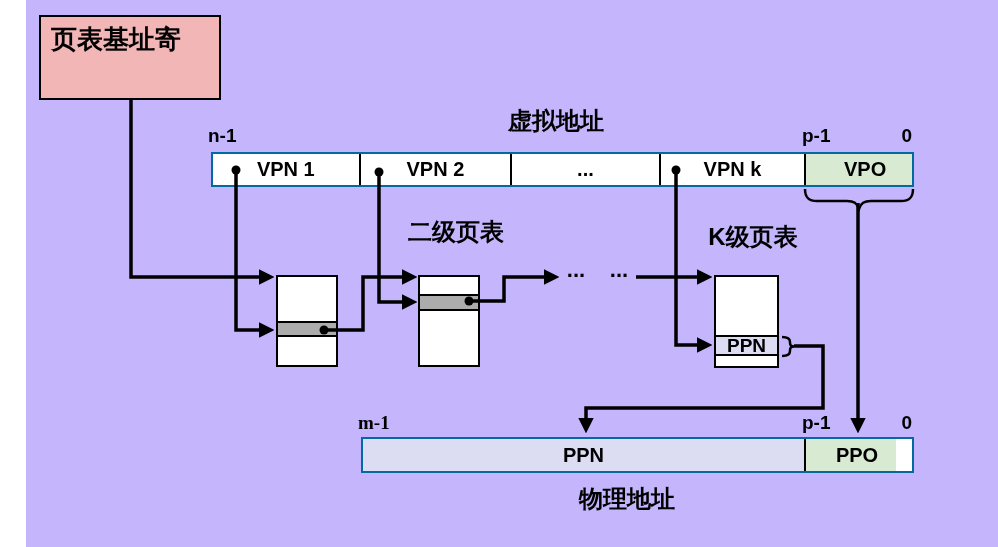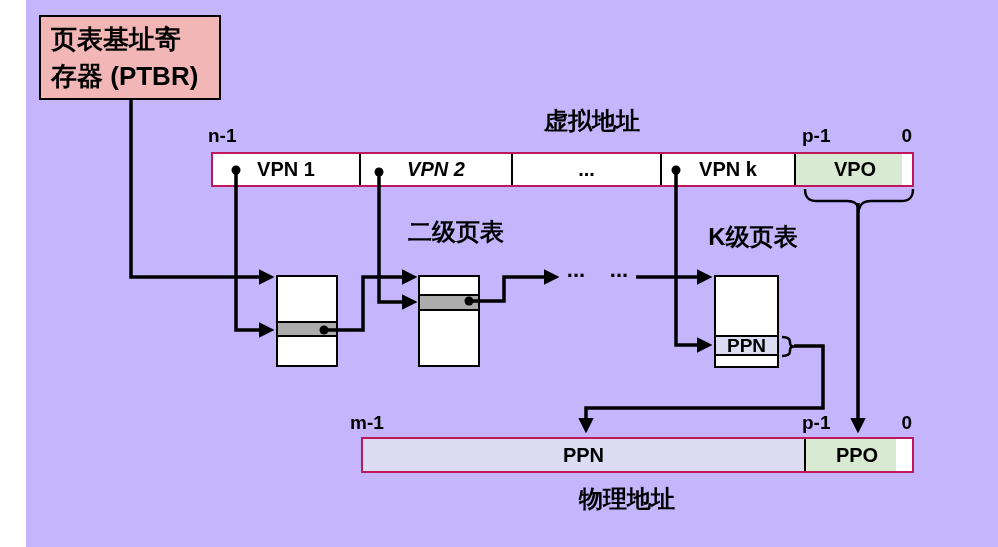--- a/index.html
+++ b/index.html
@@ -12,21 +12,21 @@
   .ptbr-box{
     left:13px;top:15px;width:182px;height:85px;box-sizing:border-box;
     background:#F2B6B6;border:2px solid #000;
     font-weight:bold;font-size:26px;line-height:37px;padding:4px 0 0 10px;
   }
   
   .title{font-weight:bold;font-size:24px;white-space:nowrap;transform:translateX(-50%);}
   .bitlabel{font-weight:bold;font-size:19px;white-space:nowrap;text-align:right;}
   .right-align{text-align:right;}
   
-  .bar{box-sizing:border-box;border:2px solid #be185d;display:flex;background:#fff;}
+  .bar{box-sizing:border-box;border:2px solid #0369a1;display:flex;background:#fff;}
   .vbar{left:185px;top:152px;width:703px;height:35px;}
   .pbar{left:335px;top:437px;width:553px;height:36px;}
   .seg{
     box-sizing:border-box;height:100%;display:flex;align-items:center;justify-content:center;
     font-weight:bold;font-size:20px;white-space:nowrap;
   }
   .seg + .seg{border-left:2px solid #000;}
   .green{background:#D9EAD3;padding-left:12px;}
   .lavender{background:#DCDCF2;}
   
@@ -43,33 +43,32 @@
   .ellipsis{font-weight:bold;font-size:22px;transform:translateX(-50%);}
   svg.overlay{position:absolute;left:0;top:0;pointer-events:none;}
 </style>
 </head>
 <body>
 
 <div id="canvas">
 
   <div class="abs ptbr-box">
     <div>页表基址寄</div>
-    <div>存器 (PTBR)</div>
   </div>
 
-  <div class="abs title" style="left:566px;top:105px;">虚拟地址</div>
+  <div class="abs title" style="left:530px;top:105px;">虚拟地址</div>
   <div class="abs bitlabel" style="left:182px;top:125px;">n-1</div>
   <div class="abs bitlabel" style="left:776px;top:125px;">p-1</div>
   <div class="abs bitlabel right-align" style="left:856px;top:125px;width:30px;">0</div>
 
   <div class="abs bar vbar">
     <div class="seg" style="width:146px;">VPN 1</div>
-    <div class="seg" style="width:152px;font-style:italic;">VPN 2</div>
+    <div class="seg" style="width:152px;">VPN 2</div>
     <div class="seg" style="width:149px;">...</div>
-    <div class="seg" style="width:134px;">VPN k</div>
+    <div class="seg" style="width:146px;">VPN k</div>
     <div class="seg green" style="width:108px;">VPO</div>
   </div>
 
   <div class="abs title" style="left:430px;top:216px;">二级页表</div>
   <div class="abs title" style="left:727px;top:221px;">K级页表</div>
 
   <div class="abs pt-box" style="left:250px;top:275px;width:62px;height:92px;">
     <div class="pt-row gray-row" style="top:44px;height:16px;"></div>
   </div>
 
@@ -77,21 +76,21 @@
     <div class="pt-row gray-row" style="top:17px;height:17px;"></div>
   </div>
 
   <div class="abs ellipsis" style="left:550px;top:257px;">...</div>
   <div class="abs ellipsis" style="left:593px;top:257px;">...</div>
 
   <div class="abs pt-box" style="left:688px;top:275px;width:65px;height:93px;">
     <div class="pt-row ppn-row" style="top:58px;height:21px;">PPN</div>
   </div>
 
-  <div class="abs bitlabel" style="left:324px;top:412px;">m-1</div>
+  <div class="abs bitlabel" style="left:332px;top:412px;font-family:Liberation Serif, serif;">m-1</div>
   <div class="abs bitlabel" style="left:776px;top:412px;">p-1</div>
   <div class="abs bitlabel right-align" style="left:856px;top:412px;width:30px;">0</div>
 
   <div class="abs bar pbar">
     <div class="seg lavender" style="width:441px;">PPN</div>
     <div class="seg green" style="width:92px;">PPO</div>
   </div>
 
   <div class="abs title" style="left:601px;top:483px;font-family:Liberation Serif, serif;">物理地址</div>
 

